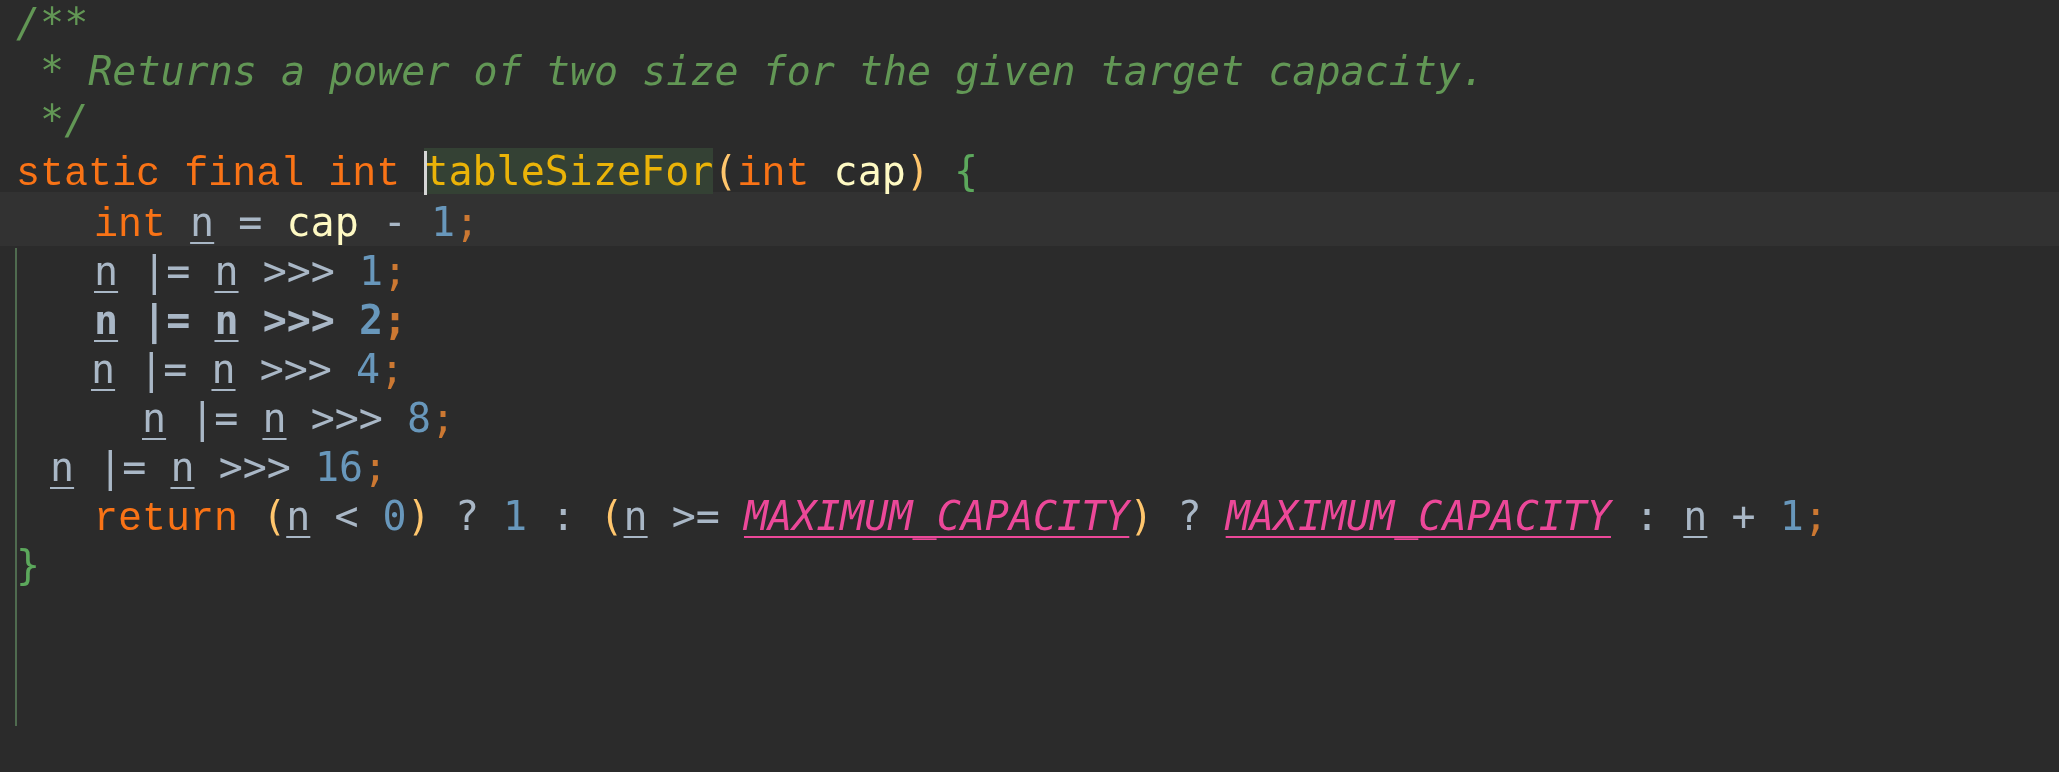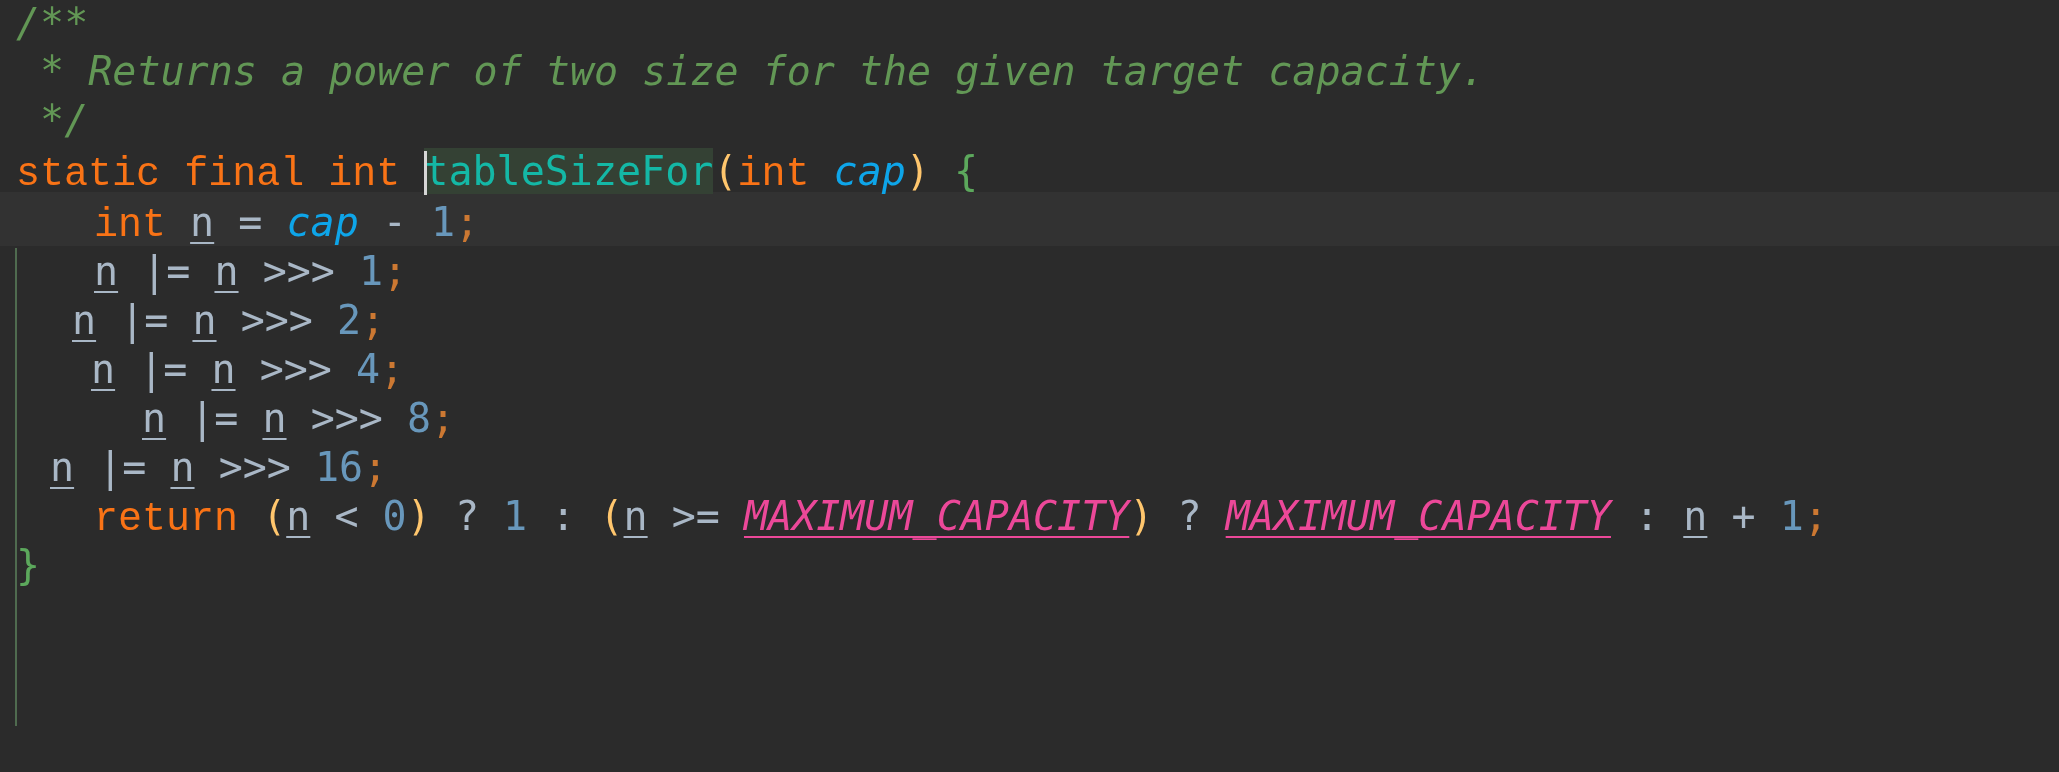--- a/index.html
+++ b/index.html
@@ -52,23 +52,23 @@
     line-height: 49px;
     white-space: pre;
     font-size: 40px;
     letter-spacing: 0px;
     color: #a9b7c6;
   }
 
   
   .tok-comment  { color: #629755; font-style: italic; }
   .tok-keyword  { color: #f97316; font-family: Liberation Mono, monospace; }
-  .tok-method   { color: #14b8a6; }
+  .tok-method   { color: #eab308; }
   .tok-ident    { color: #a9b7c6; text-decoration: underline; text-underline-offset: 6px; text-decoration-thickness: 2px; }
-  .tok-param    { color: #0ea5e9; font-style: italic; }
+  .tok-param    { color: #fef9c3; }
   .tok-number   { color: #6897bb; }
   .tok-op       { color: #a9b7c6; }
   .tok-semi     { color: #cc7832; }
   .tok-paren    { color: #ffc66d; }
   .tok-brace    { color: #5ca85c; }
   .tok-static   { color: #ec4899; font-style: italic; text-decoration: underline; text-underline-offset: 6px; text-decoration-thickness: 2px; }
 
   
   .name-highlight {
     background: #344134;
@@ -104,21 +104,21 @@
     <div class="line" style="height:49px; line-height:49px; padding-left:16px;"><span class="tok-comment"> * Returns a power of two size for the given target capacity.</span></div>
 
     <div class="line" style="height:49px; line-height:49px; padding-left:16px;"><span class="tok-comment"> */</span></div>
 
     <div class="line" style="height:53px; line-height:53px; padding-left:16px;"><span class="tok-keyword">static</span><span> </span><span class="tok-keyword">final</span><span> </span><span class="tok-keyword">int</span><span> </span><span class="caret"></span><span class="name-highlight"><span class="tok-method">tableSizeFor</span></span><span class="tok-paren">(</span><span class="tok-keyword">int</span><span> </span><span class="tok-param">cap</span><span class="tok-paren">)</span><span> </span><span class="tok-brace">{</span></div>
 
     <div class="line" style="height:49px; line-height:49px; padding-left:94px;"><span class="tok-keyword">int</span><span> </span><span class="tok-ident">n</span><span> </span><span class="tok-op">=</span><span> </span><span class="tok-param">cap</span><span> </span><span class="tok-op">-</span><span> </span><span class="tok-number">1</span><span class="tok-semi">;</span></div>
 
     <div class="line" style="height:49px; line-height:49px; padding-left:94px;"><span class="tok-ident">n</span><span> </span><span class="tok-op">|=</span><span> </span><span class="tok-ident">n</span><span> </span><span class="tok-op">&gt;&gt;&gt;</span><span> </span><span class="tok-number">1</span><span class="tok-semi">;</span></div>
 
-    <div class="line" style="height:49px; line-height:49px; padding-left:72px;"><span class="tok-ident">n</span><span> </span><span class="tok-op">|=</span><span> </span><span class="tok-ident">n</span><span> </span><span class="tok-op">&gt;&gt;&gt;</span><span> </span><span class="tok-number">2</span><span class="tok-semi">;</span></div>
+    <div class="line" style="height:49px; line-height:49px; padding-left:94px;font-weight:bold;"><span class="tok-ident">n</span><span> </span><span class="tok-op">|=</span><span> </span><span class="tok-ident">n</span><span> </span><span class="tok-op">&gt;&gt;&gt;</span><span> </span><span class="tok-number">2</span><span class="tok-semi">;</span></div>
 
     <div class="line" style="height:49px; line-height:49px; padding-left:91px;"><span class="tok-ident">n</span><span> </span><span class="tok-op">|=</span><span> </span><span class="tok-ident">n</span><span> </span><span class="tok-op">&gt;&gt;&gt;</span><span> </span><span class="tok-number">4</span><span class="tok-semi">;</span></div>
 
     <div class="line" style="height:49px; line-height:49px; padding-left:94px;margin-left:48px;"><span class="tok-ident">n</span><span> </span><span class="tok-op">|=</span><span> </span><span class="tok-ident">n</span><span> </span><span class="tok-op">&gt;&gt;&gt;</span><span> </span><span class="tok-number">8</span><span class="tok-semi">;</span></div>
 
     <div class="line" style="height:49px; line-height:49px; padding-left:50px;"><span class="tok-ident">n</span><span> </span><span class="tok-op">|=</span><span> </span><span class="tok-ident">n</span><span> </span><span class="tok-op">&gt;&gt;&gt;</span><span> </span><span class="tok-number">16</span><span class="tok-semi">;</span></div>
 
     <div class="line" style="height:49px; line-height:49px; padding-left:94px;"><span class="tok-keyword">return</span><span> </span><span class="tok-paren">(</span><span class="tok-ident">n</span><span> </span><span class="tok-op">&lt;</span><span> </span><span class="tok-number">0</span><span class="tok-paren">)</span><span> </span><span class="tok-op">?</span><span> </span><span class="tok-number">1</span><span> </span><span class="tok-op">:</span><span> </span><span class="tok-paren">(</span><span class="tok-ident">n</span><span> </span><span class="tok-op">&gt;=</span><span> </span><span class="tok-static">MAXIMUM_CAPACITY</span><span class="tok-paren">)</span><span> </span><span class="tok-op">?</span><span> </span><span class="tok-static">MAXIMUM_CAPACITY</span><span> </span><span class="tok-op">:</span><span> </span><span class="tok-ident">n</span><span> </span><span class="tok-op">+</span><span> </span><span class="tok-number">1</span><span class="tok-semi">;</span></div>
 
     <div class="line" style="height:49px; line-height:49px; padding-left:16px;"><span class="tok-brace">}</span></div>

